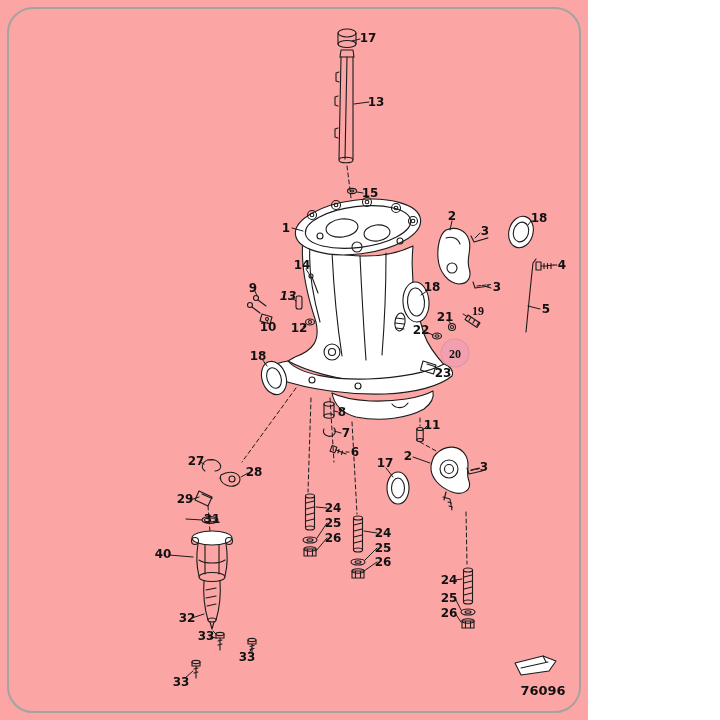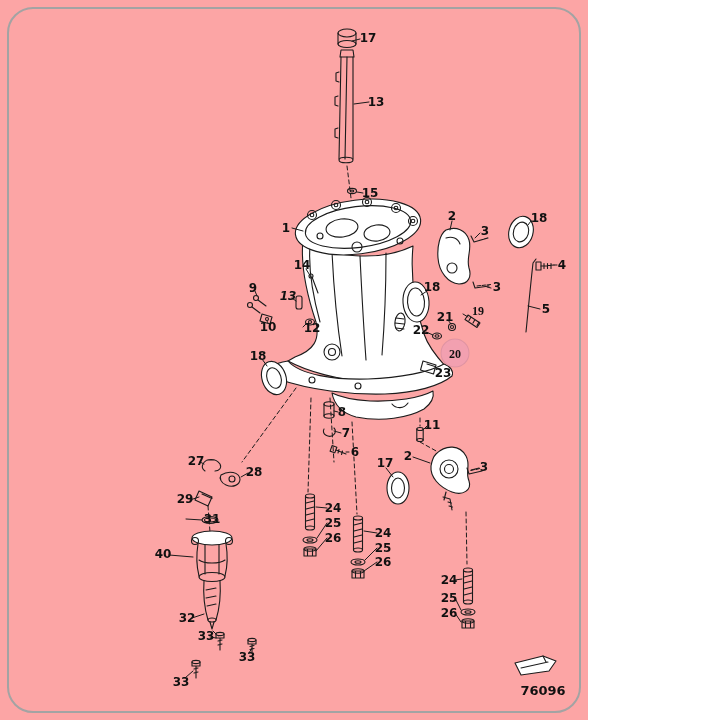--- a/index.html
+++ b/index.html
@@ -295,21 +295,21 @@
       <div class="part-label" style="left: 485px; top: 231px;">3</div>
       <div class="part-label" style="left: 539px; top: 218px;">18</div>
       <div class="part-label" style="left: 497px; top: 287px;">3</div>
       <div class="part-label" style="left: 562px; top: 265px;">4</div>
       <div class="part-label" style="left: 546px; top: 309px;">5</div>
       <div class="part-label" style="left: 432px; top: 287px;">18</div>
       <div class="part-label" style="left: 302px; top: 265px;">14</div>
       <div class="part-label" style="left: 288px; top: 296px; font-style: italic;">13</div>
       <div class="part-label" style="left: 253px; top: 288px;">9</div>
       <div class="part-label" style="left: 268px; top: 327px;">10</div>
-      <div class="part-label" style="left: 312px; top: 328px;">12</div>
+      <div class="part-label" style="left: 299px; top: 328px;">12</div>
       <div class="part-label" style="left: 258px; top: 356px;">18</div>
       <div class="part-label" style="left: 421px; top: 330px;">22</div>
       <div class="part-label" style="left: 445px; top: 317px;">21</div>
       <div class="part-label" style="left: 478px; top: 311px; font-family: Liberation Serif, serif;">19</div>
       <div class="part-label highlighted" style="left: 455px; top: 353px;">20</div>
       <div class="part-label" style="left: 443px; top: 373px;">23</div>
       <div class="part-label" style="left: 342px; top: 412px;">8</div>
       <div class="part-label" style="left: 346px; top: 433px;">7</div>
       <div class="part-label" style="left: 355px; top: 452px;">6</div>
       <div class="part-label" style="left: 432px; top: 425px;">11</div>

